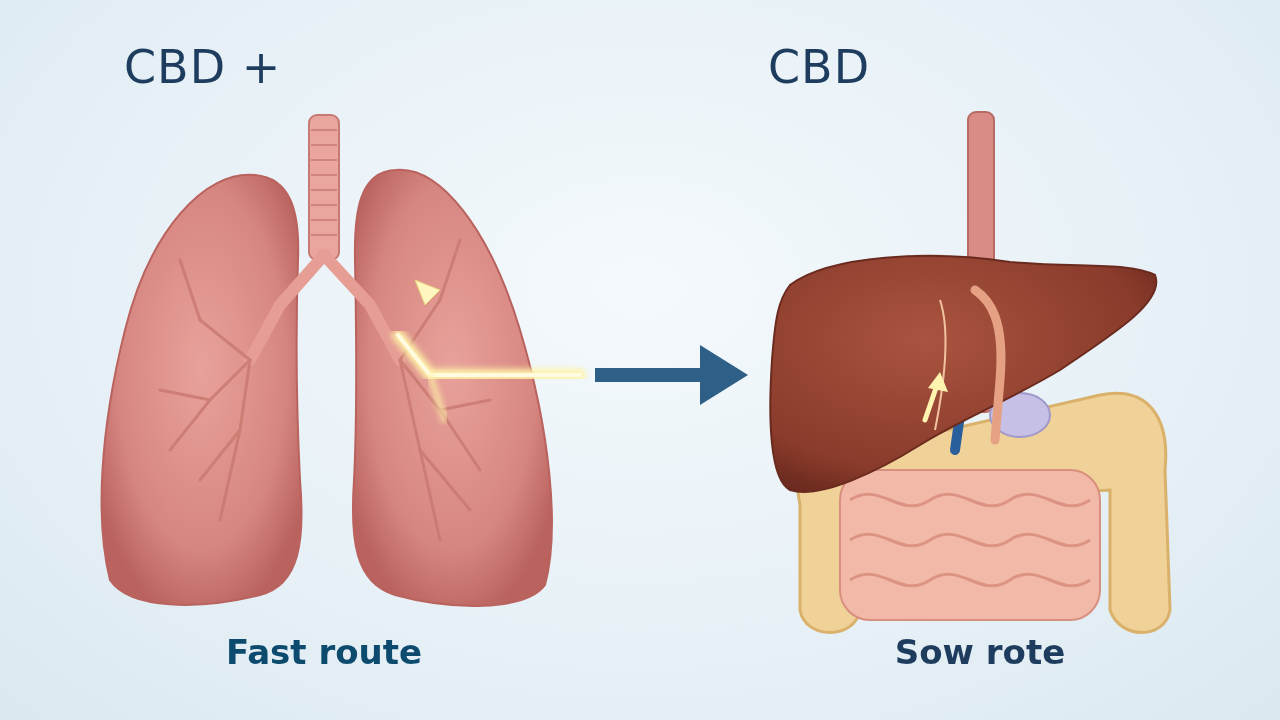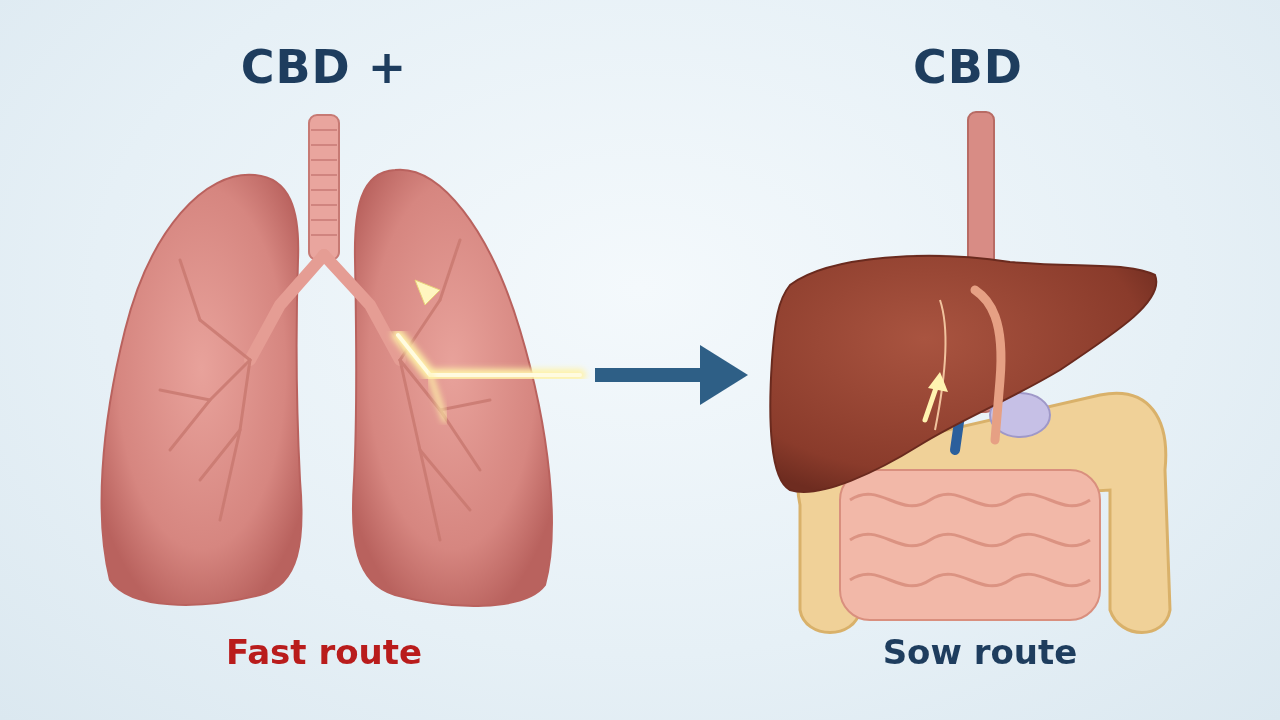--- a/index.html
+++ b/index.html
@@ -2,22 +2,22 @@
 <html><head>
 <meta charset="utf-8">
 <style>
   html, body { margin: 0; padding: 0; }
   body {
     width: 1280px; height: 720px; overflow: hidden; position: relative;
     background: radial-gradient(ellipse at 50% 40%, #f4f9fc 0%, #e6f0f6 60%, #dbe8f0 100%);
     font-family: "DejaVu Sans", sans-serif;
   }
   .title {
-    position: absolute; top: 40px; font-size: 46px; font-weight: bold;
-    letter-spacing: 1px; text-align: center; width: 400px;
+    position: absolute; top: 40px; font-size: 46px; font-weight: normal;
+    letter-spacing: 1px; text-align: left; width: 400px;
   }
   .caption {
     position: absolute; top: 632px; font-size: 34px; font-weight: bold;
     text-align: center; width: 400px;
   }
   #left-title { left: 124px; }
   #right-title { left: 768px; }
   #left-caption { left: 124px; }
   #right-caption { left: 780px; }
   svg.scene { position: absolute; left: 0; top: 0; }
@@ -116,14 +116,14 @@
     <path d="M975,290 C990,300 1005,320 1000,380 L995,440" fill="none" stroke="#e6a084" stroke-width="9" stroke-linecap="round"></path>
     <path d="M940,300 C950,330 945,380 935,430" fill="none" stroke="#f1c39e" stroke-width="2"></path>
 
     <line x1="925" y1="420" x2="937" y2="385" stroke="#fff3b0" stroke-width="5" stroke-linecap="round"></line>
     <polygon points="940,372 948,392 928,388" fill="#fff3b0"></polygon>
   </g>
 </svg>
 
 <div class="title" id="left-title" style="color:#1e3d5e">CBD +</div>
 <div class="title" id="right-title" style="color:#1e3d5e">CBD</div>
-<div class="caption" id="left-caption" style="color:#b91c1c">Fast route</div>
-<div class="caption" id="right-caption" style="color:#1e3d5e">Sow route</div>
+<div class="caption" id="left-caption" style="color:#0c4a6e">Fast route</div>
+<div class="caption" id="right-caption" style="color:#1e3d5e">Sow rote</div>
 
 </body></html>

